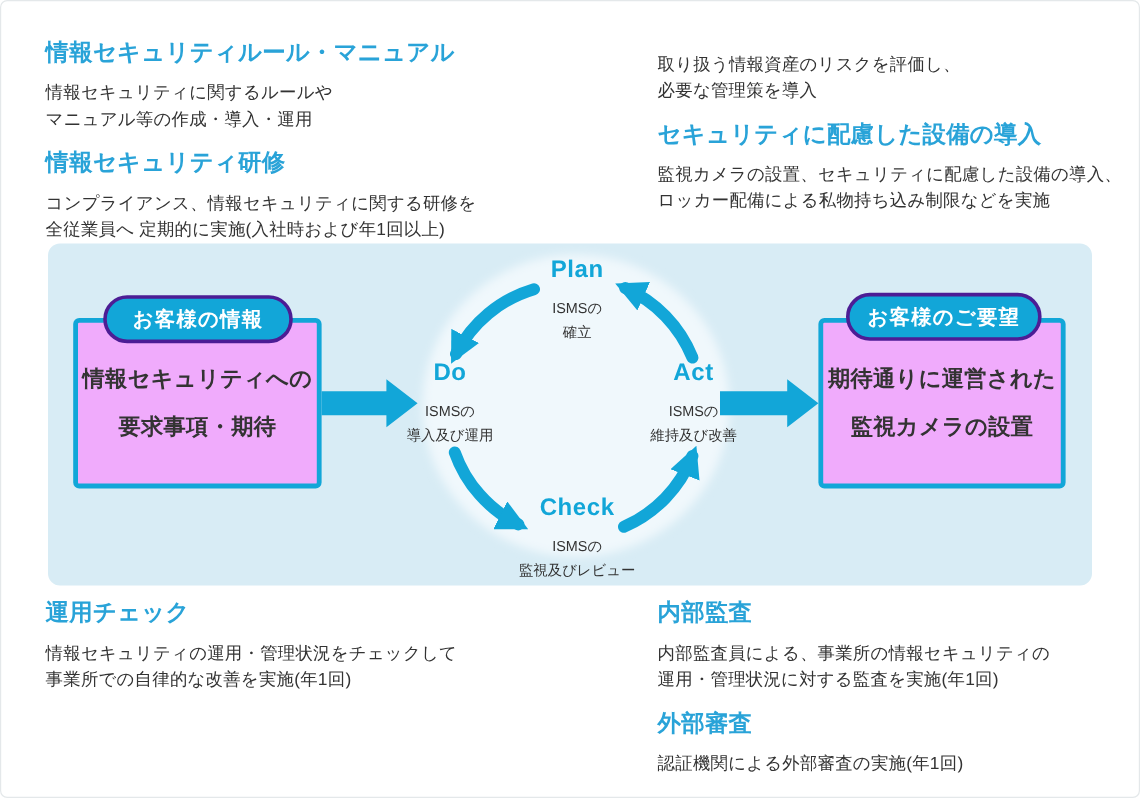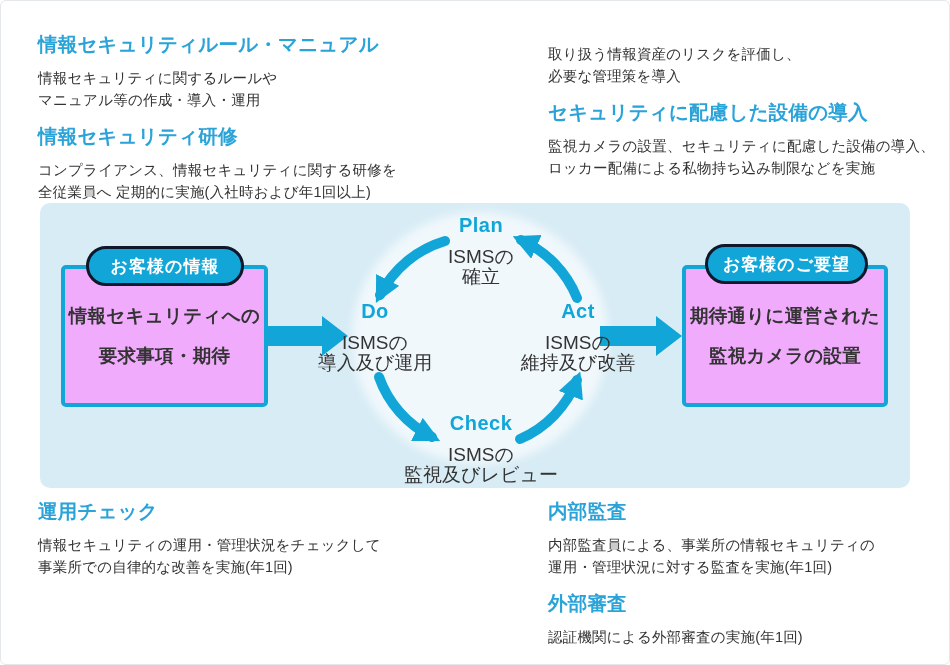--- a/index.html
+++ b/index.html
@@ -48,34 +48,34 @@
     position:absolute;width:207px;height:142px;
     background:#f0abfc;border:4px solid var(--accent);border-radius:5px;
     display:flex;align-items:center;justify-content:center;text-align:center;
     font-size:18.5px;font-weight:600;line-height:40px;color:var(--text);
     white-space:pre-line;letter-spacing:.3px;
   }
   .io-box.input{left:21px;top:62px;}
   .io-box.output{left:642px;top:62px;width:206px;}
   .badge{
     position:absolute;height:40px;background:var(--accent);
-    border:3px solid #0f172a;border-radius:20px;color:#ffffff;
+    border:3px solid #4c1d95;border-radius:20px;color:#ffffff;
     display:flex;align-items:center;justify-content:center;
     font-size:17px;font-weight:bold;letter-spacing:1px;z-index:3;
   }
   .badge.input{left:46px;top:43px;width:158px;}
   .badge.output{left:665px;top:41px;width:163px;}
   .pdca-label{
     position:absolute;transform:translateX(-50%);
     font-size:20px;font-weight:bold;color:var(--accent);line-height:1;
     letter-spacing:.5px;z-index:2;
   }
   .pdca-desc{
     position:absolute;transform:translateX(-50%);
-    font-size:19px;line-height:20px;font-weight:500;color:var(--text);
+    font-size:12px;line-height:20px;font-weight:500;color:var(--text);
     text-align:center;white-space:pre-line;z-index:2;width:max-content;
   }
   .pos-plan-label{left:441px;top:12px;}
   .pos-plan-desc{left:441px;top:44px;}
   .pos-do-label{left:335px;top:98px;}
   .pos-do-desc{left:335px;top:130px;}
   .pos-act-label{left:538px;top:98px;}
   .pos-act-desc{left:538px;top:130px;}
   .pos-check-label{left:441px;top:210px;}
   .pos-check-desc{left:441px;top:242px;}

